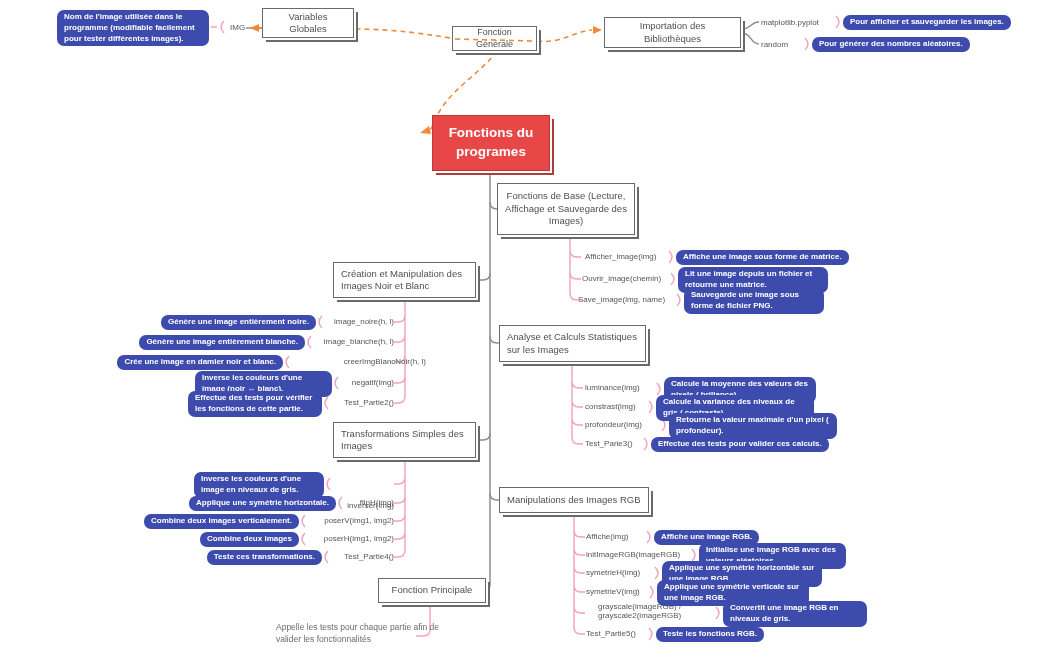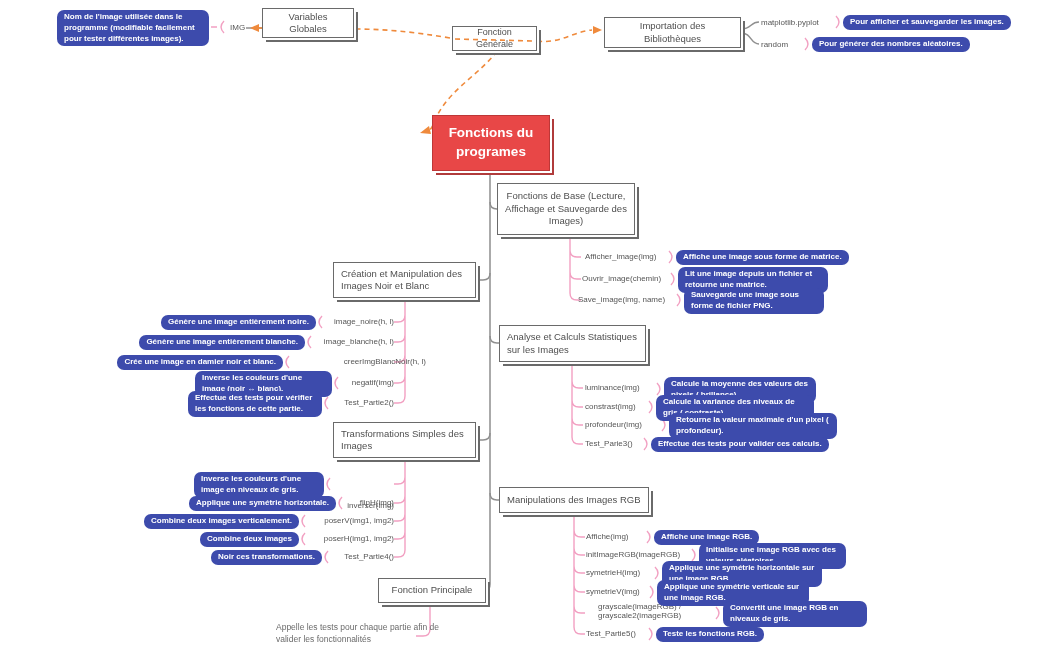--- a/index.html
+++ b/index.html
@@ -116,21 +116,21 @@
 
 <span class="fn" style="right:656px;top:501px;">inverser(img)</span>
 <span class="fn" style="right:656px;top:498px;">flipH(img)</span>
 <span class="fn" style="right:656px;top:516px;">poserV(img1, img2)</span>
 <span class="fn" style="right:656px;top:534px;">poserH(img1, img2)</span>
 <span class="fn" style="right:656px;top:552px;">Test_Partie4()</span>
 <div class="pill wrap" style="right:726px;top:472px;width:130px;">Inverse les couleurs d'une image en niveaux de gris.</div>
 <div class="pill" style="right:714px;top:496px;">Applique une symétrie horizontale.</div>
 <div class="pill" style="right:751px;top:514px;">Combine deux images verticalement.</div>
 <div class="pill" style="right:751px;top:532px;">Combine deux images</div>
-<div class="pill" style="right:728px;top:550px;">Noir ces transformations.</div>
+<div class="pill" style="right:728px;top:550px;">Teste ces transformations.</div>
 
 <span class="fn" style="left:586px;top:532px;">Affiche(img)</span>
 <span class="fn" style="left:586px;top:550px;">initImageRGB(imageRGB)</span>
 <span class="fn" style="left:586px;top:568px;">symetrieH(img)</span>
 <span class="fn" style="left:586px;top:587px;">symetrieV(img)</span>
 <span class="fn wrap" style="left:586px;top:602px;width:140px;">grayscale(imageRGB) / grayscale2(imageRGB)</span>
 <span class="fn" style="left:586px;top:629px;">Test_Partie5()</span>
 <div class="pill" style="left:654px;top:530px;">Affiche une image RGB.</div>
 <div class="pill wrap" style="left:699px;top:543px;width:147px;">Initialise une image RGB avec des valeurs aléatoires.</div>
 <div class="pill wrap" style="left:662px;top:561px;width:160px;">Applique une symétrie horizontale sur une image RGB.</div>

